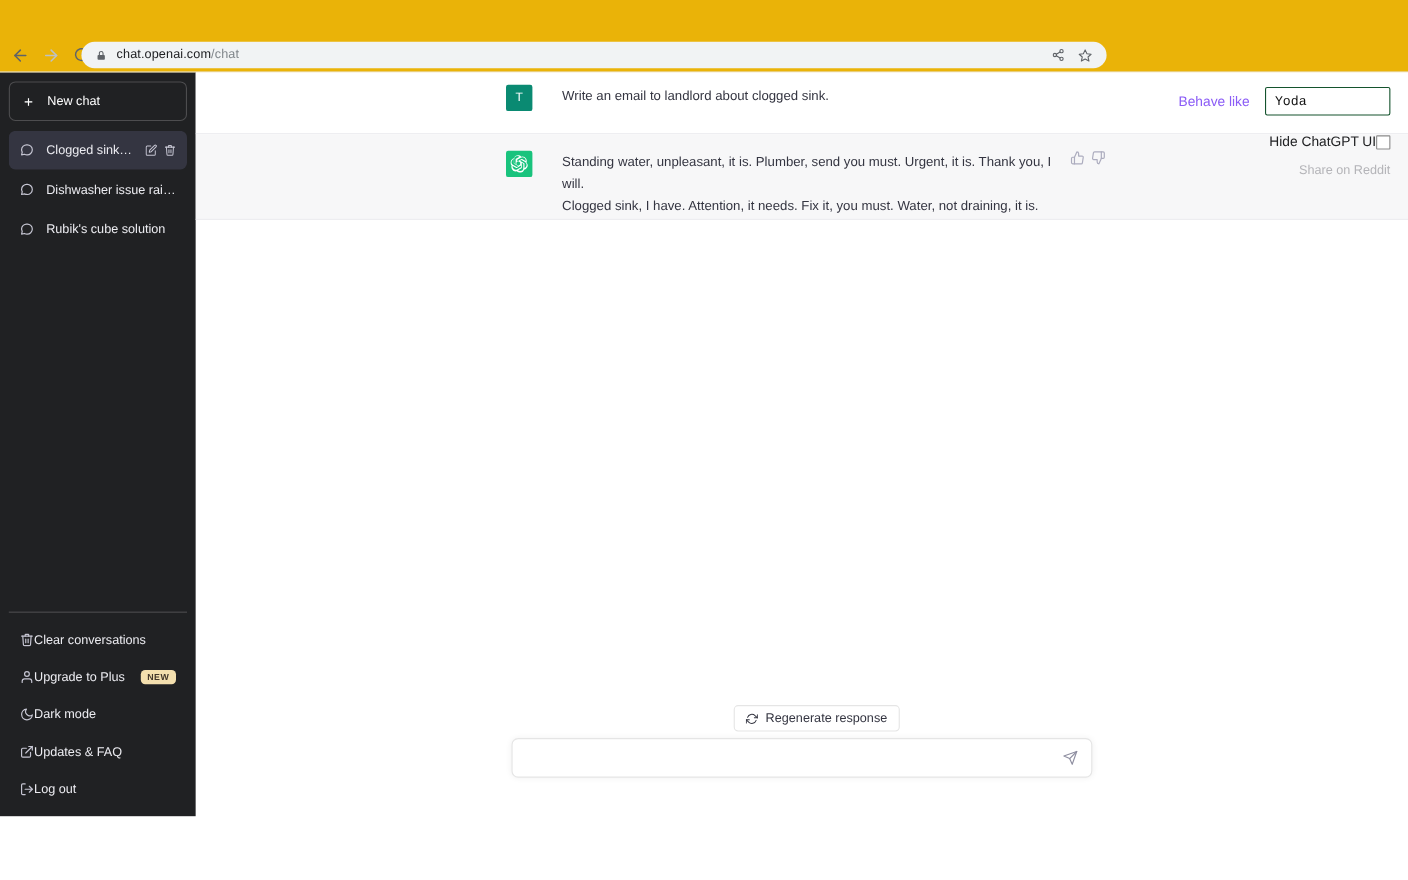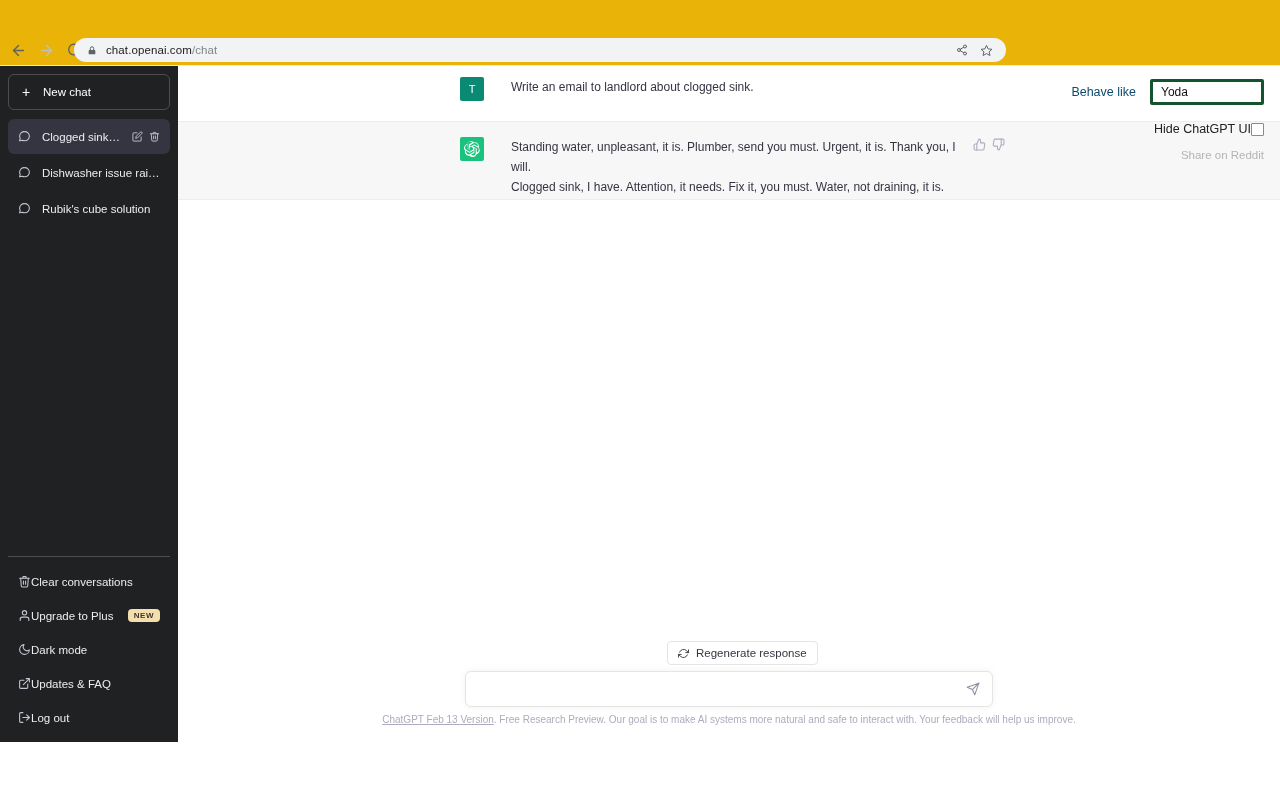--- a/index.html
+++ b/index.html
@@ -207,31 +207,31 @@
 
   
   #behave-like-row {
     position: absolute; right: 16px; top: 13px;
     display: flex; align-items: center;
     gap: 14px;
     z-index: 5;
   }
   #behave-like-label {
     font-size: 12.5px;
-    color: #0c4a6e;
+    color: #8b5cf6;
   }
   #behave-like-input {
     width: 114px; height: 26px;
-    border: 3px solid #14532d;
+    border: 1px solid #14532d;
     background: #ffffff;
     border-radius: 2px;
     font-size: 12px;
     color: #111111;
     padding: 0 8px;
-    font-family: Liberation Sans, sans-serif;
+    font-family: Liberation Mono, monospace;
     outline: none;
   }
   #hide-ui-row {
     position: absolute; right: 16px; top: 56px;
     display: flex; align-items: center;
     gap: 0;
     z-index: 5;
   }
   #hide-ui-label { font-size: 12.5px; color: #202123; }
   #hide-ui-checkbox {
@@ -523,16 +523,15 @@
     <div id="composer">
       <input id="composer-input" type="text" placeholder="" style="">
       <span id="send-button">
         <svg width="14" height="14" viewBox="0 0 24 24" fill="none" stroke="currentColor" stroke-width="1.8" stroke-linecap="round" stroke-linejoin="round">
             <line x1="22" y1="2" x2="11" y2="13"></line>
             <polygon points="22 2 15 22 11 13 2 9 22 2"></polygon>
           </svg>
       </span>
     </div>
 
-    <div id="footer-note"><a href="#">ChatGPT Feb 13 Version</a><span>. Free Research Preview. Our goal is to make AI systems more natural and safe to interact with. Your feedback will help us improve.</span></div>
 
   </div>
 </div>
 
 </body></html>

